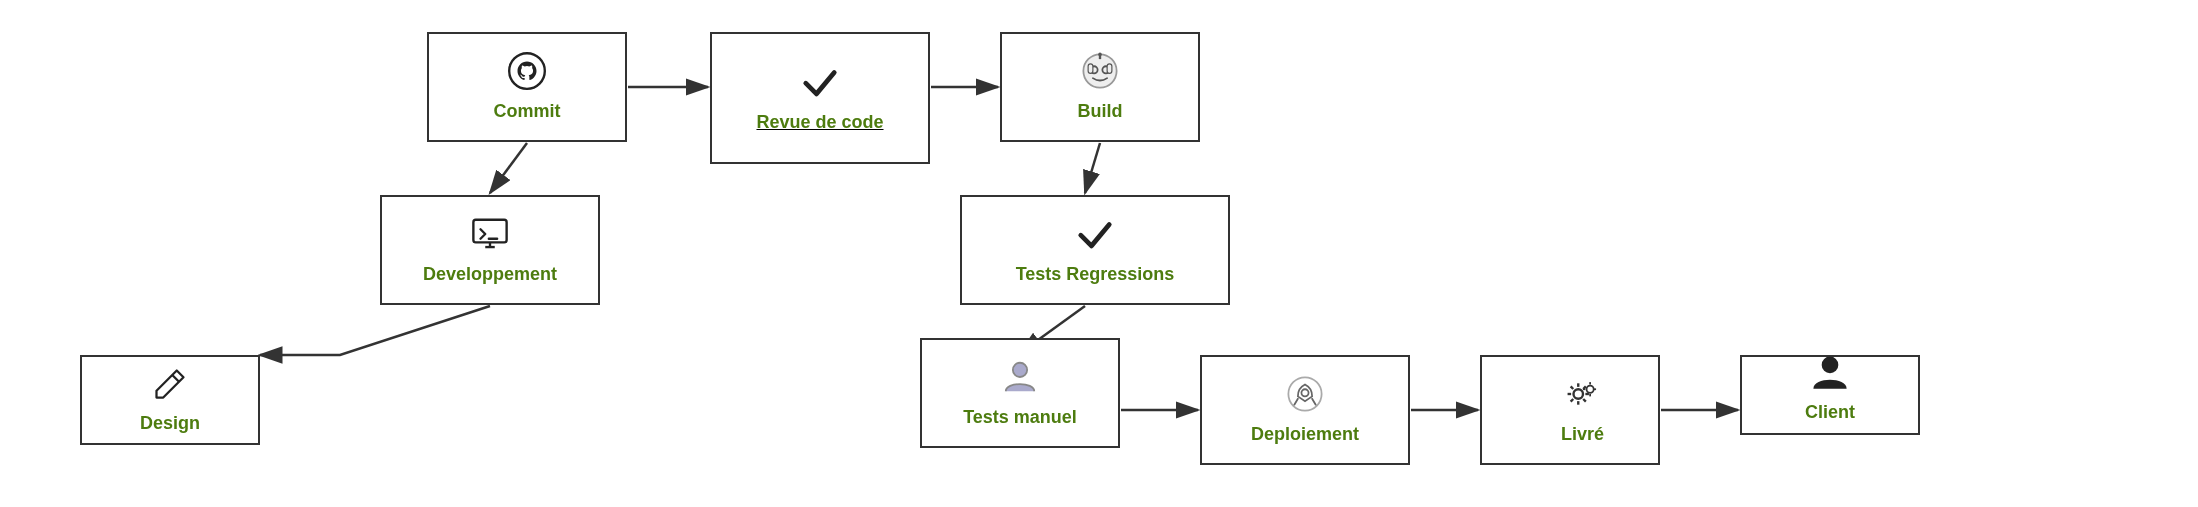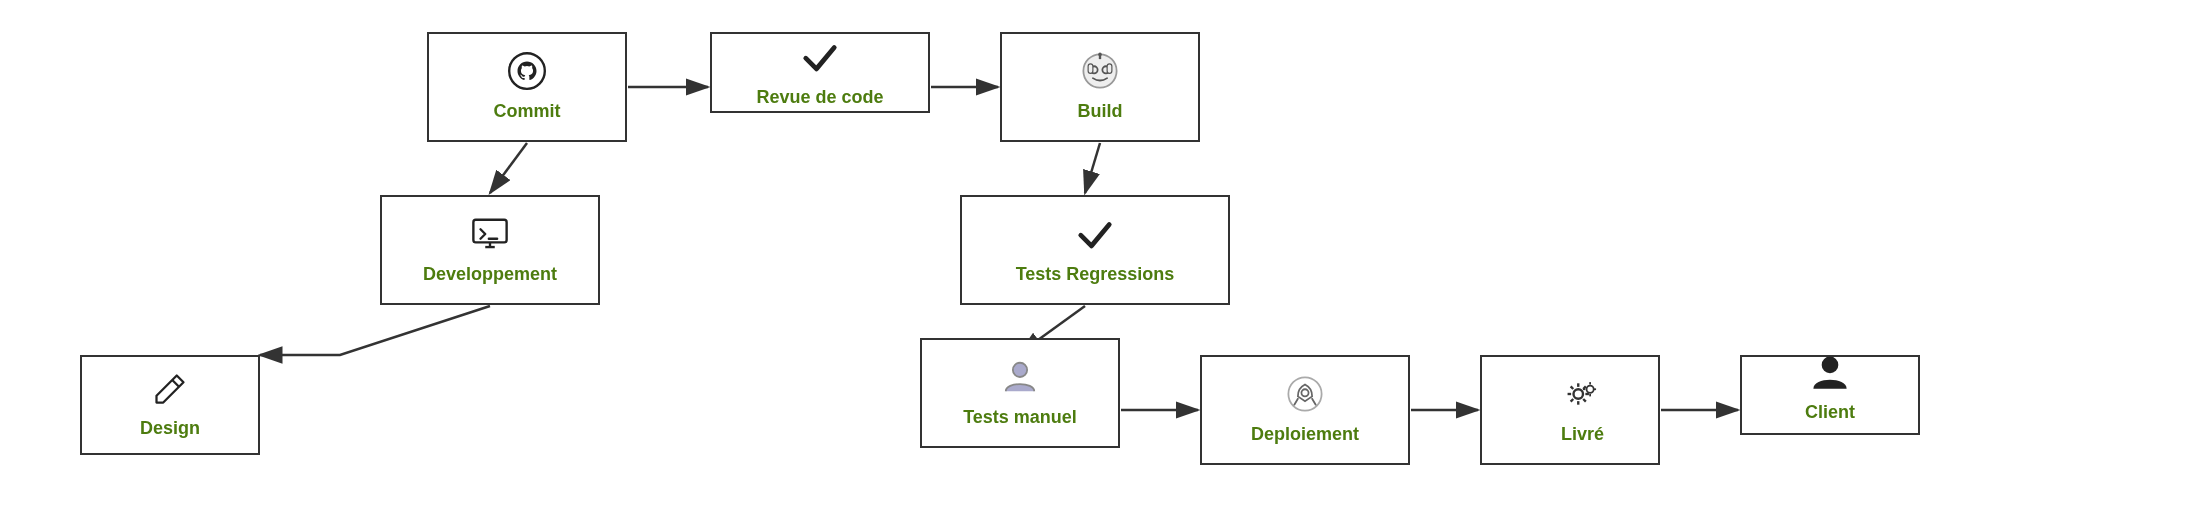--- a/index.html
+++ b/index.html
@@ -95,21 +95,21 @@
     <span class="node-icon">
       
       <svg width="38" height="38" viewBox="0 0 32 32" fill="none" xmlns="http://www.w3.org/2000/svg">
         <circle cx="16" cy="16" r="15" stroke="#222" stroke-width="2" fill="none"></circle>
         <path d="M16 8C11.582 8 8 11.582 8 16c0 3.536 2.292 6.535 5.471 7.591.4.074.546-.173.546-.386 0-.19-.007-.693-.011-1.36-2.225.484-2.695-1.072-2.695-1.072-.364-.925-.888-1.171-.888-1.171-.726-.496.055-.486.055-.486.803.056 1.226.824 1.226.824.713 1.222 1.871.869 2.328.665.072-.517.279-.869.508-1.069-1.776-.202-3.644-.888-3.644-3.953 0-.873.312-1.587.824-2.147-.083-.203-.357-1.016.078-2.118 0 0 .672-.215 2.201.82A7.66 7.66 0 0 1 16 11.847a7.66 7.66 0 0 1 2.003.27c1.528-1.035 2.199-.82 2.199-.82.436 1.102.162 1.915.08 2.118.513.56.823 1.274.823 2.147 0 3.072-1.871 3.748-3.653 3.946.288.248.544.737.544 1.485 0 1.072-.01 1.937-.01 2.2 0 .215.144.465.55.386C21.71 22.532 24 19.534 24 16c0-4.418-3.582-8-8-8z" fill="#222"></path>
       </svg>
     </span>
     <span class="node-label">Commit</span>
   </div>
 
-  <div class="node" style="left:710px; top:32px; width:220px; height:81px;">
+  <div class="node" style="left:710px; top:32px; width:220px; height:132px;text-decoration:underline;">
     <span class="node-icon">
       <svg width="38" height="38" viewBox="0 0 32 32" fill="none">
         <polyline points="4,17 13,26 28,8" stroke="#222" stroke-width="4" fill="none" stroke-linecap="round" stroke-linejoin="round"></polyline>
       </svg>
     </span>
     <span class="node-label">Revue de code</span>
   </div>
 
   <div class="node" style="left:380px; top:195px; width:220px; height:110px;">
     <span class="node-icon">
@@ -144,21 +144,21 @@
 
   <div class="node" style="left:960px; top:195px; width:270px; height:110px;">
     <span class="node-icon">
       <svg width="38" height="38" viewBox="0 0 32 32" fill="none">
         <polyline points="4,17 13,26 28,8" stroke="#222" stroke-width="4" fill="none" stroke-linecap="round" stroke-linejoin="round"></polyline>
       </svg>
     </span>
     <span class="node-label">Tests Regressions</span>
   </div>
 
-  <div class="node" style="left:80px; top:355px; width:180px; height:100px;">
+  <div class="node" style="left:80px; top:355px; width:180px; height:90px;">
     <span class="node-icon">
       <svg width="36" height="36" viewBox="0 0 32 32" fill="none">
         <path d="M22 4 L28 10 L10 28 L4 28 L4 22 Z" stroke="#222" stroke-width="2" fill="none" stroke-linejoin="round"></path>
         <line x1="18" y1="8" x2="24" y2="14" stroke="#222" stroke-width="2"></line>
       </svg>
     </span>
     <span class="node-label">Design</span>
   </div>
 
   <div class="node" style="left:920px; top:338px; width:200px; height:110px;">

